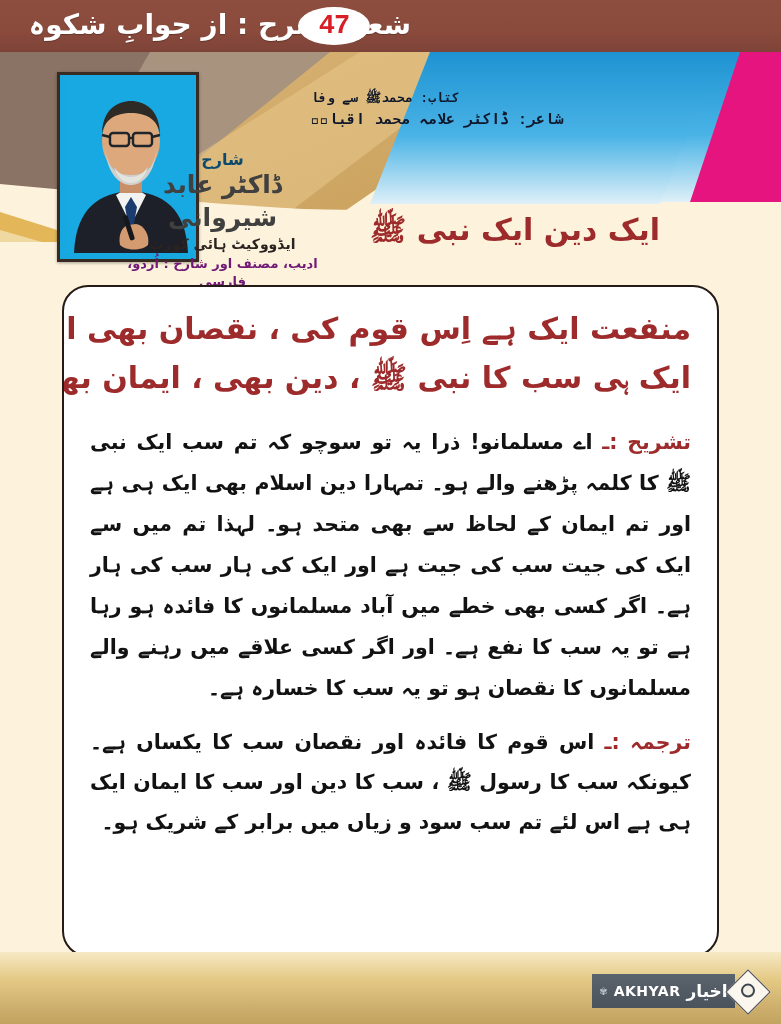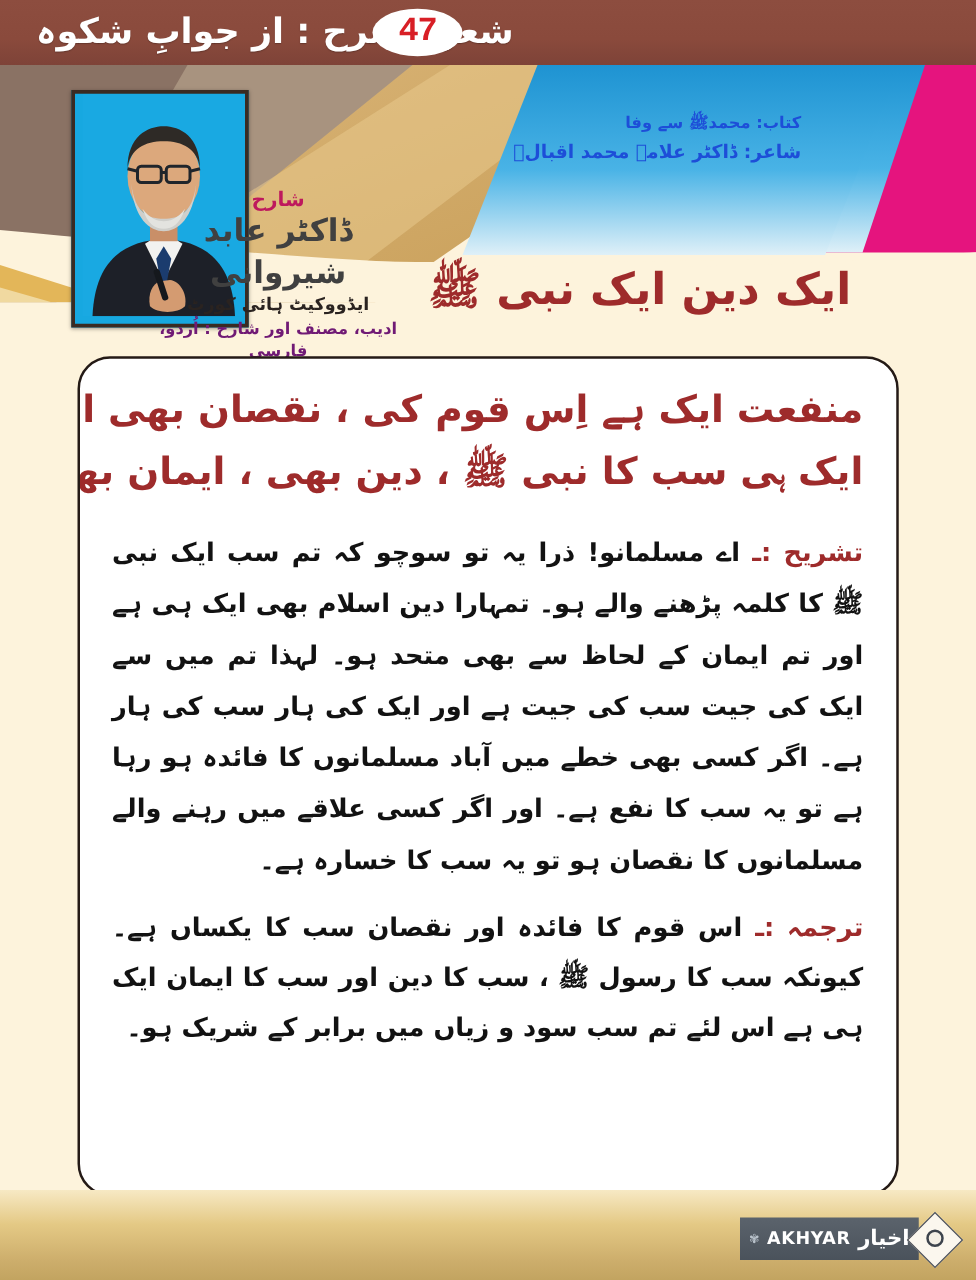--- a/index.html
+++ b/index.html
@@ -49,39 +49,39 @@
     box-shadow:0 1px 3px rgba(0,0,0,.35);
     overflow:hidden;
   }
   .portrait-frame svg{display:block;}
 
   
   .credit{
     position:absolute;left:120px;top:150px;width:205px;
     text-align:center;direction:rtl;
   }
-  .credit .c-label{color:#be185d;font-size:16px;line-height:1.25;font-weight:bold;}
+  .credit .c-label{color:#0c4a6e;font-size:16px;line-height:1.25;font-weight:bold;}
   .credit .c-name{color:#404040;font-size:25px;line-height:1.3;font-weight:bold;margin-top:-1px;}
   .credit .c-sub1{color:#2a2320;font-size:14px;line-height:1.4;font-weight:bold;margin-top:1px;}
   .credit .c-sub2{color:#701a75;font-size:13px;line-height:1.4;font-weight:bold;}
 
   
   .bookmeta{
     position:absolute;right:140px;top:88px;width:330px;
-    text-align:right;direction:rtl;color:#1d4ed8;
+    text-align:left;direction:rtl;color:#0f172a;font-family:Liberation Mono, monospace;
   }
   .bookmeta div{font-size:13px;line-height:1.65;font-weight:bold;white-space:nowrap;}
   .bookmeta .bm2{font-size:14px;}
   .bookmeta .bm3{font-size:15px;}
 
   
   .section-title{
-    position:absolute;right:100px;top:213px;width:300px;
+    position:absolute;right:116px;top:213px;width:300px;
     text-align:center;direction:rtl;
-    color:#9e2b2b;font-size:35px;font-weight:bold;line-height:1.1;
+    color:#9e2b2b;font-size:30px;font-weight:bold;line-height:1.1;
     white-space:nowrap;
   }
 
   
   .card{
     position:absolute;left:62px;top:285px;
     width:657px;height:672px;
     background:#ffffff;
     border:2px solid #241a16;
     border-radius:26px;

